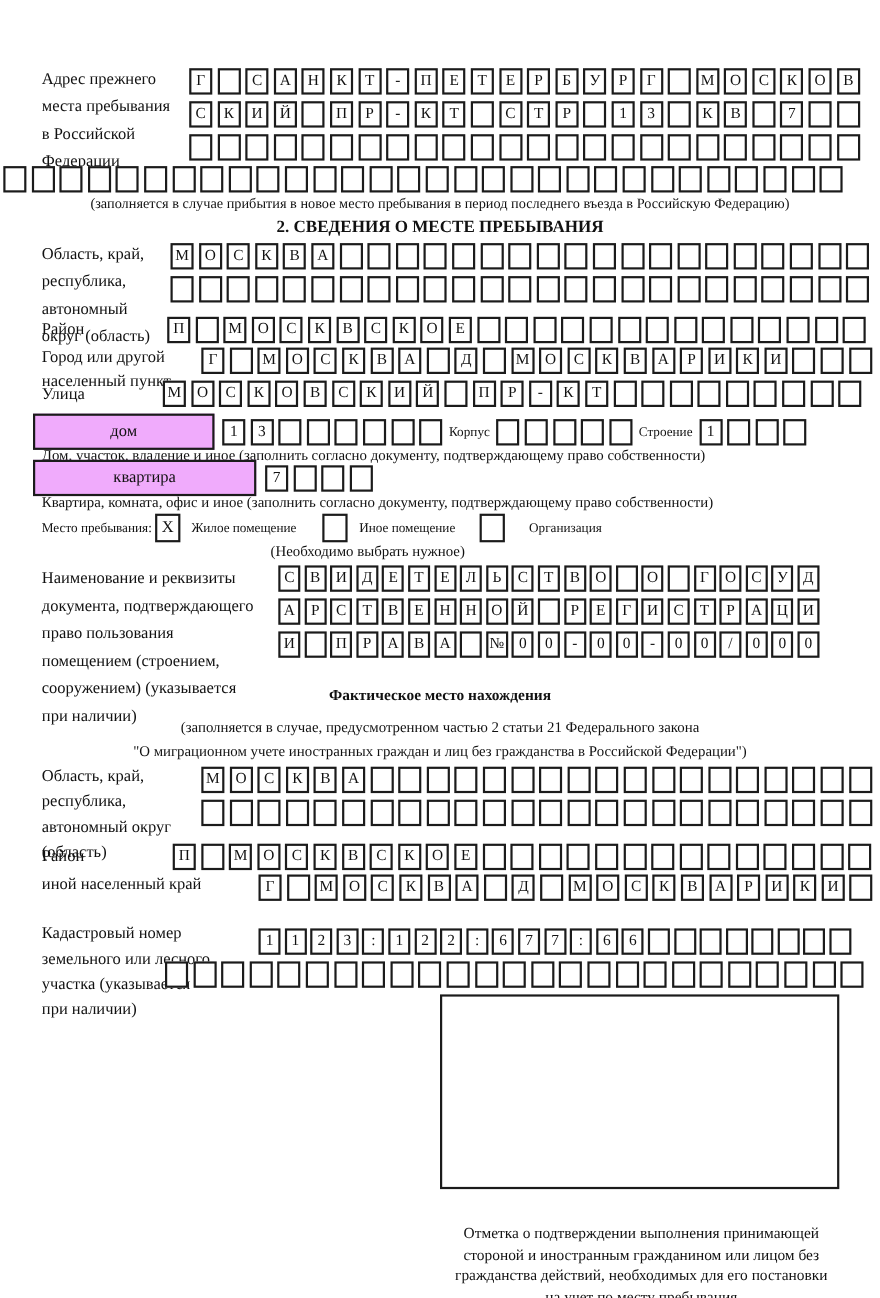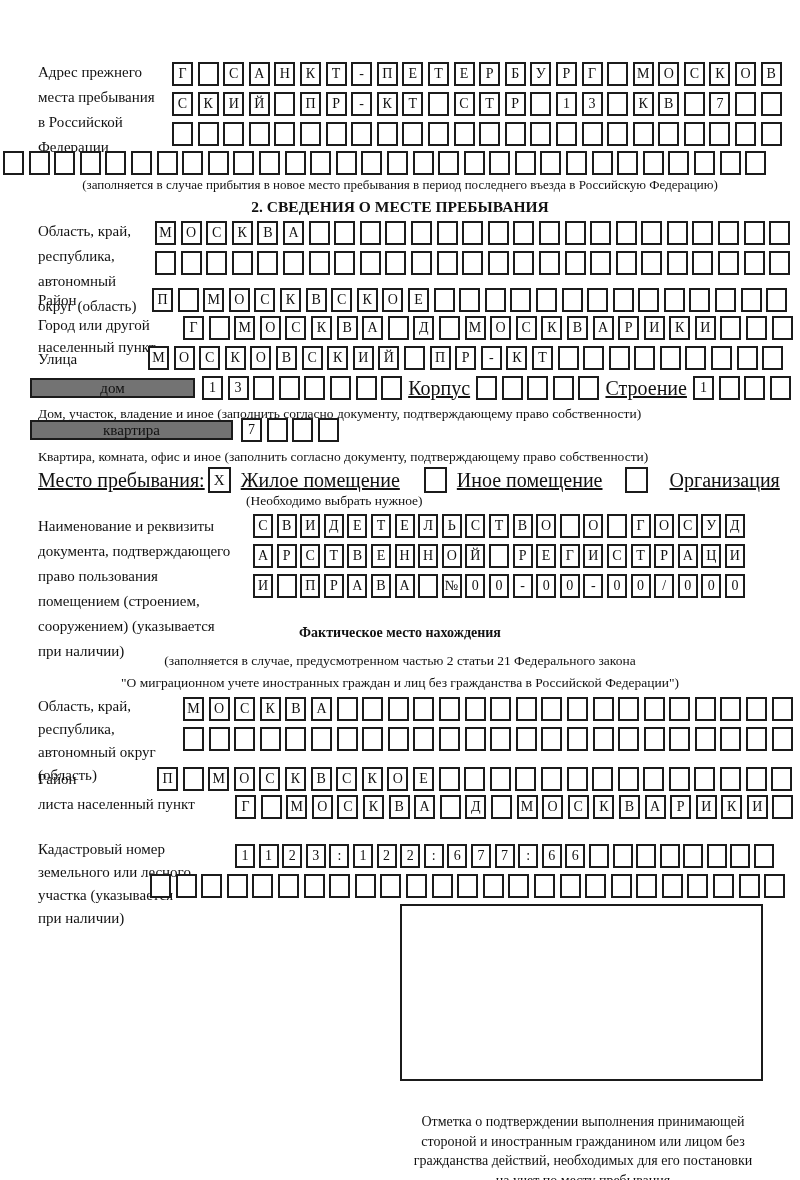--- a/index.html
+++ b/index.html
@@ -18,25 +18,25 @@
   .cells-inline { display:flex; gap:4.6px; }
   .cb {
     width:21px; height:24px; border:2px solid #1b1b1b; box-sizing:border-box;
     display:flex; align-items:center; justify-content:center;
     font-size:14px; flex:none; background:#fff; line-height:1;
   }
   .tight { gap:3.6px; }
   .tight .cb { width:20px; }
   .chk { width:23px; height:26px; font-size:15px; }
   .wbox {
-    border:2px solid #1b1b1b; box-sizing:border-box; height:20px;
-    display:flex; align-items:center; justify-content:center; font-size:15px; flex:none; background:#737373;
+    border:2px solid #1b1b1b; box-sizing:border-box; height:33px;
+    display:flex; align-items:center; justify-content:center; font-size:15px; flex:none; background:#f0abfc;
   }
   .hflex { position:absolute; display:flex; align-items:center; }
-  .inl-lbl { font-size:20px; white-space:nowrap;text-decoration:underline; }
+  .inl-lbl { font-size:12px; white-space:nowrap; }
   .stamp-box { position:absolute; border:2px solid #1b1b1b; box-sizing:border-box; background:#fff; }
 </style>
 </head>
 <body>
 
 <div class="page">
 
 
   <div class="abs lbl" style="left:38px; top:60px;">
       <div>Адрес прежнего</div>
@@ -526,21 +526,21 @@
       <span class="cb"></span>
       <span class="cb"></span>
       <span class="cb"></span>
       <span class="cb"></span>
       <span class="cb"></span>
       <span class="cb"></span>
       <span class="cb"></span>
     </div>
 
   <div class="abs lbl lbl-lh22" style="left:38px; top:793px;">
-      <div>листа населенный пункт</div>
+      <div>иной населенный край</div>
     </div>
   <div class="cellrow" style="left:235px; top:795px;">
       <span class="cb">Г</span>
       <span class="cb"></span>
       <span class="cb">М</span>
       <span class="cb">О</span>
       <span class="cb">С</span>
       <span class="cb">К</span>
       <span class="cb">В</span>
       <span class="cb">А</span>

